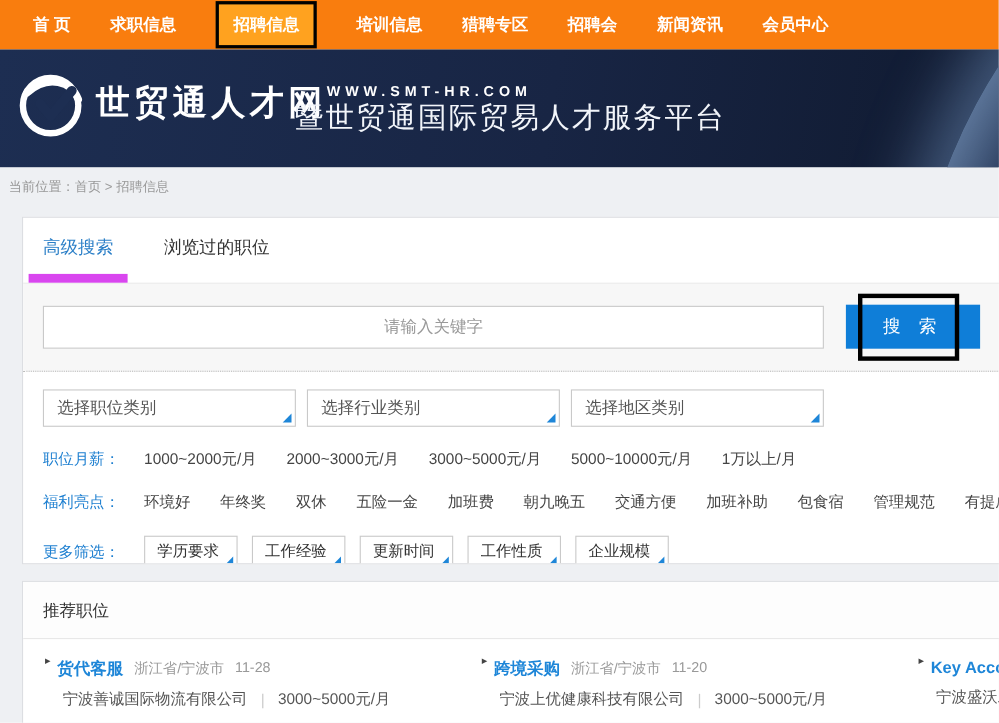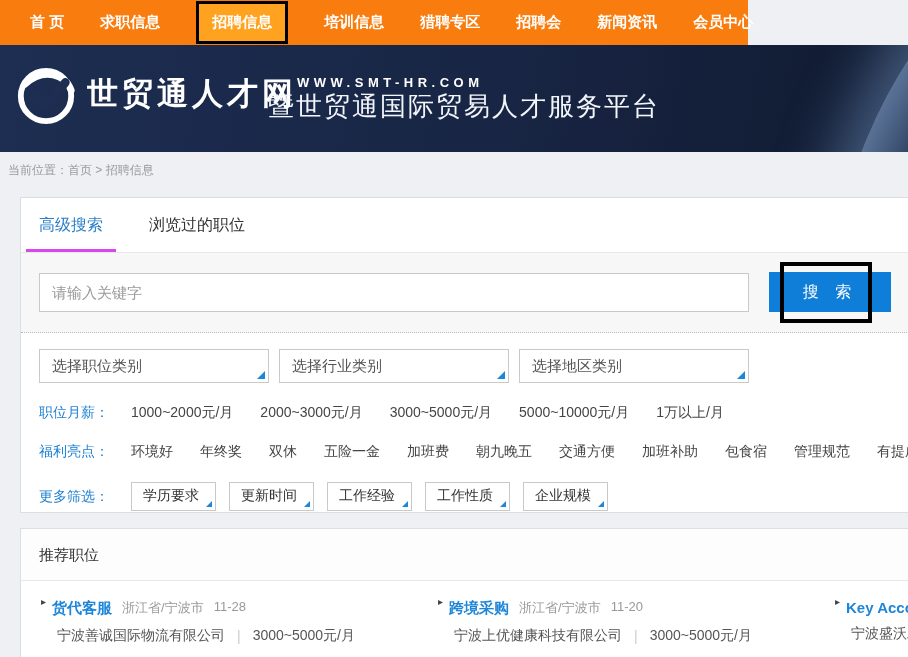--- a/index.html
+++ b/index.html
@@ -3,21 +3,21 @@
 <meta charset="utf-8">
 <style>
   * { margin:0; padding:0; box-sizing:border-box; }
   html,body { width:908px; height:657px; }
   body {
     font-family:"Liberation Sans","DejaVu Sans",sans-serif;
     background:#eef0f3; overflow:hidden; position:relative;
   }
   
   .topnav {
-    position:absolute; left:0; top:0; width:748px; height:45px;
+    position:absolute; left:0; top:0; width:908px; height:45px;
     background:#f97d0e; display:flex; align-items:center; gap:36px;
     padding-left:30px;
   }
   .nav-item {
     color:#fff; font-size:15px; font-weight:bold; white-space:nowrap; cursor:pointer;
   }
   .nav-item.active {
     background:#ffa21f; border:3px solid #000; padding:9px 13px;
   }
   
@@ -48,30 +48,31 @@
   }
   
   .breadcrumb {
     position:absolute; left:8px; top:162px; font-size:12px; color:#999;
   }
   
   .panel { background:#fff; border:1px solid #dcdee2; position:absolute; }
   .panel.search-panel { left:20px; top:197px; width:1180px; height:316px; overflow:hidden; }
   .tabs { display:flex; padding-left:5px; border-bottom:1px solid #e8e8e8; }
   .tab { font-size:16px; color:#333; padding:17px 13px 13px; cursor:pointer; }
-  .tab.active { color:#2b7fc7; border-bottom:3px solid #d946ef; }
+  .tab.active { color:#2b7fc7; border-bottom:8px solid #d946ef; }
   .tab + .tab { margin-left:20px; }
   .search-band {
     position:relative; height:80px; background:#f7f7f7;
     border-bottom:1px dotted #bbb; padding:20px 0 0 18px;
   }
   .kw-input {
     width:710px; height:39px; border:1px solid #c9c9c9; background:#fff;
     font-size:15px; color:#444; padding:0 12px; outline:none;
     font-family:"Liberation Sans","DejaVu Sans",sans-serif;
+    text-align:center;
   }
   .kw-input::placeholder { color:#999; }
   .search-btn {
     position:absolute; left:748px; top:19px; width:122px; height:40px;
     background:#0f7ed8; color:#fff; border:none; font-size:16px; letter-spacing:6px;
     cursor:pointer; font-family:"Liberation Sans","DejaVu Sans",sans-serif;
   }
   .btn-annotation {
     position:absolute; left:759px; top:9px; width:92px; height:61px;
     border:4px solid #000; pointer-events:none; z-index:5;
@@ -200,25 +201,25 @@
 
     </div>
 
     <div class="filter-row">
       <span class="filter-label">更多筛选：</span>
       <button class="more-btn">
         <span>学历要求</span>
         <span class="corner-tri small"></span>
       </button>
       <button class="more-btn">
+        <span>工作经验</span>
+        <span class="corner-tri small"></span>
+      </button>
+      <button class="more-btn">
         <span>更新时间</span>
-        <span class="corner-tri small"></span>
-      </button>
-      <button class="more-btn">
-        <span>工作经验</span>
         <span class="corner-tri small"></span>
       </button>
       <button class="more-btn">
         <span>工作性质</span>
         <span class="corner-tri small"></span>
       </button>
       <button class="more-btn">
         <span>企业规模</span>
         <span class="corner-tri small"></span>
       </button>

